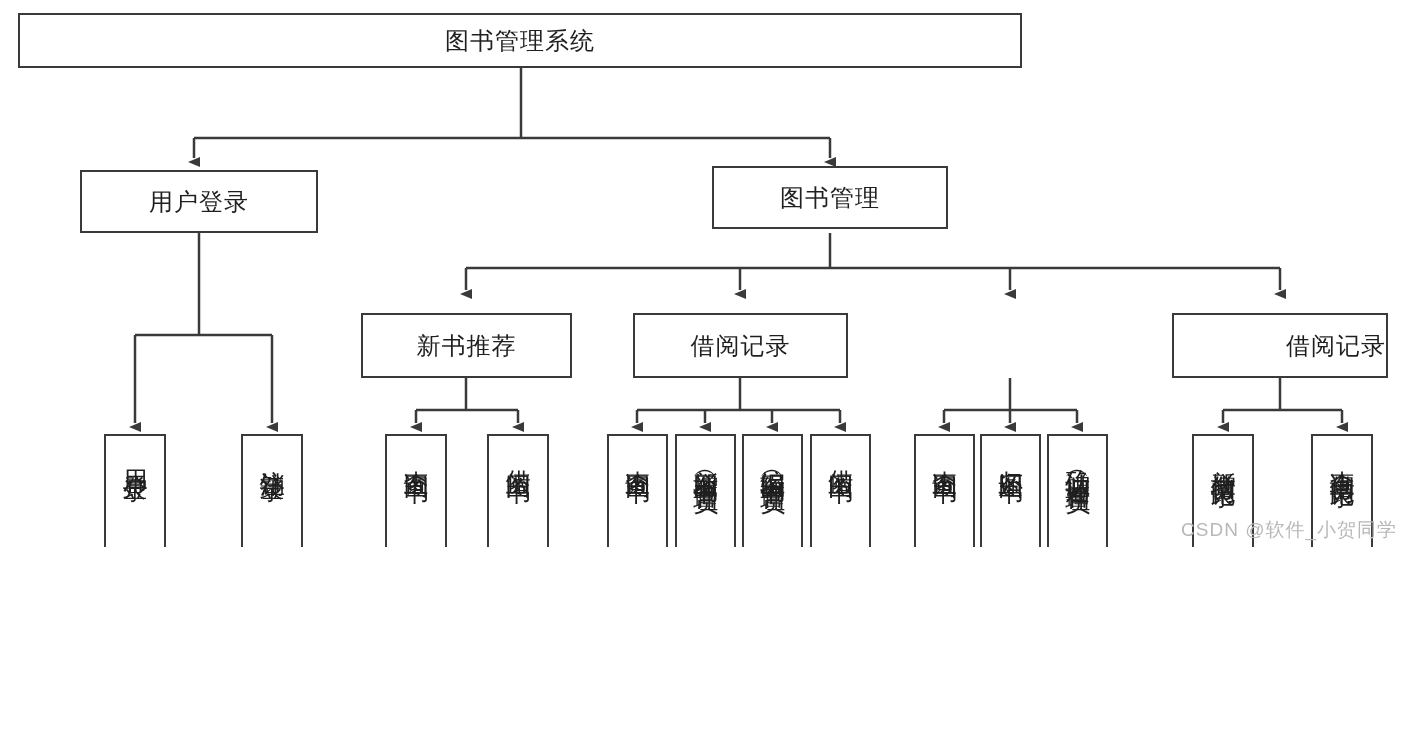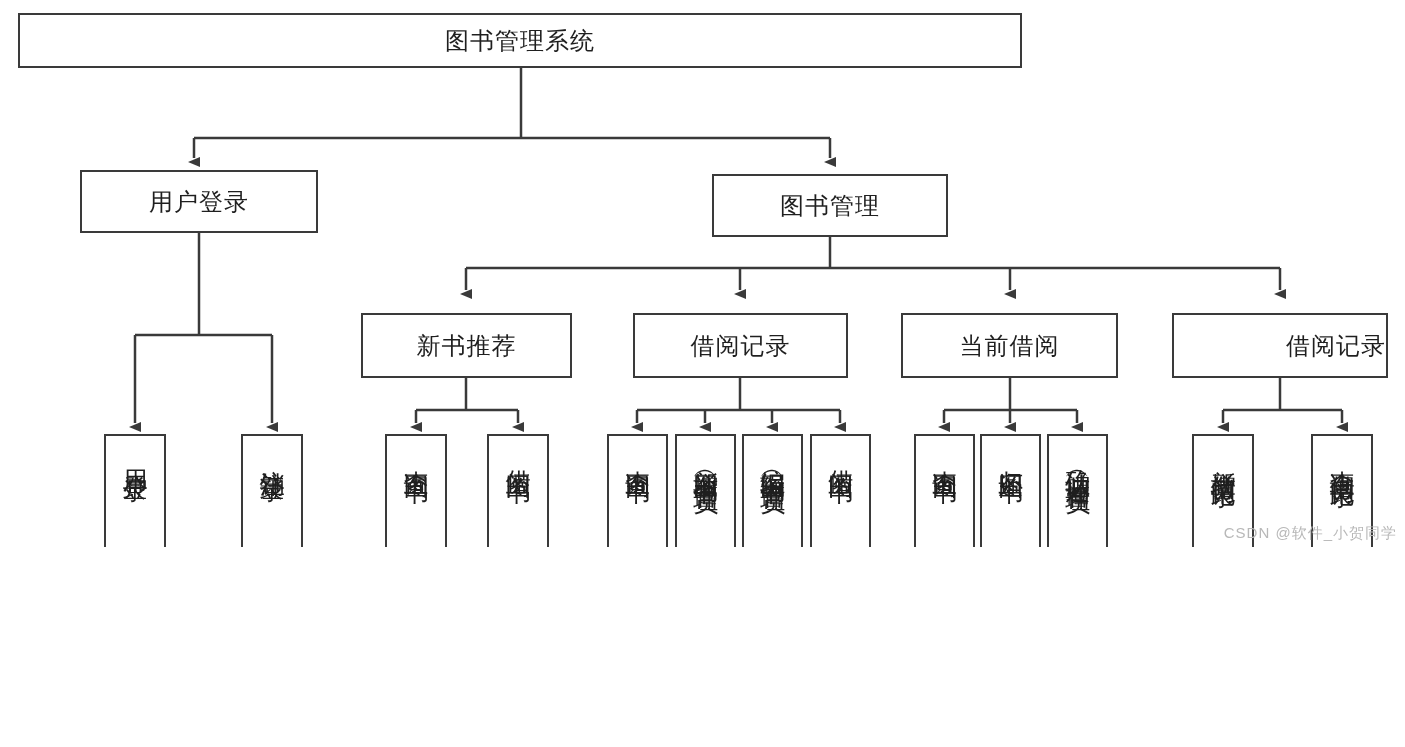--- a/index.html
+++ b/index.html
@@ -53,21 +53,21 @@
     letter-spacing: 3px;
     white-space: nowrap;
   }
   .node .htext {
     display: block;
   }
   #watermark {
     position: absolute;
     right: 8px;
     bottom: 4px;
-    font-size: 15px;
+    font-size: 19px;
     color: #b8b8b8;
     letter-spacing: 1px;
     white-space: nowrap;
   }
 </style>
 </head>
 <body>
 
 <div id="canvas">
 
@@ -121,32 +121,29 @@
     </g>
   </svg>
 
   <div class="node horiz" style="left:18px; top:13px; width:1004px; height:55px;">
     <span class="htext">图书管理系统</span>
   </div>
 
   <div class="node horiz" style="left:80px; top:170px; width:238px; height:63px;">
     <span class="htext">用户登录</span>
   </div>
-  <div class="node horiz" style="left:712px; top:174px; width:236px; height:63px;justify-content:center;">
+  <div class="node horiz" style="left:712px; top:166px; width:236px; height:63px;justify-content:center;">
     <span class="htext">图书管理</span>
   </div>
 
   <div class="node horiz" style="left:361px; top:313px; width:211px; height:65px;">
     <span class="htext">新书推荐</span>
   </div>
   <div class="node horiz" style="left:633px; top:313px; width:215px; height:65px;">
     <span class="htext">借阅记录</span>
-  </div>
-  <div class="node horiz" style="left:901px; top:313px; width:217px; height:65px;">
-    <span class="htext">当前借阅</span>
   </div>
   <div class="node horiz" style="left:1172px; top:313px; width:216px; height:65px;justify-content:flex-end;">
     <span class="htext">借阅记录</span>
   </div>
 
   <div class="node vert" style="left:104px; top:434px; width:62px; height:299px;">
     <span class="vtext">用户登录</span>
   </div>
   <div class="node vert" style="left:241px; top:434px; width:62px; height:299px;">
     <span class="vtext">注销登录</span>

